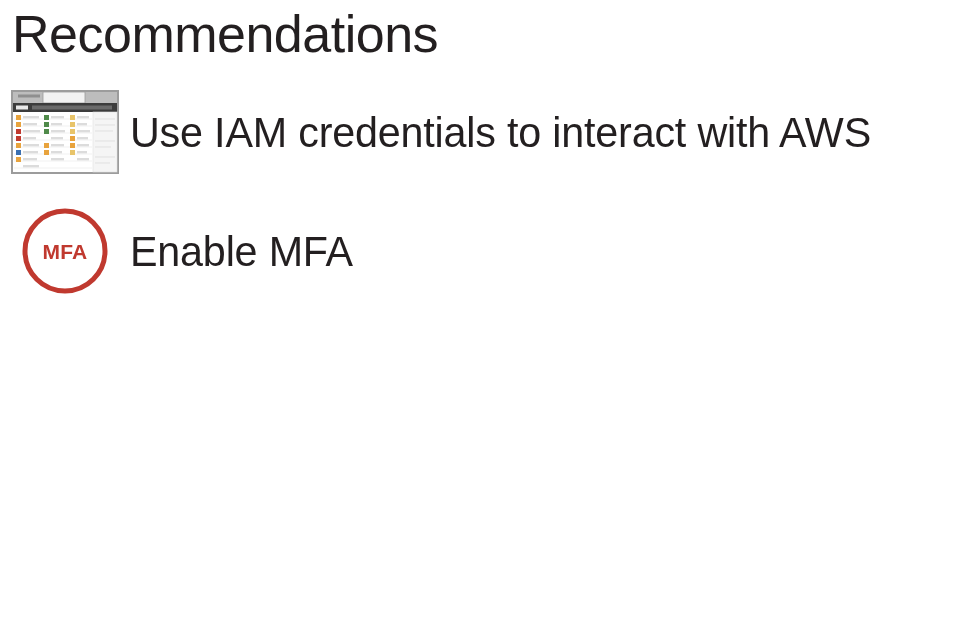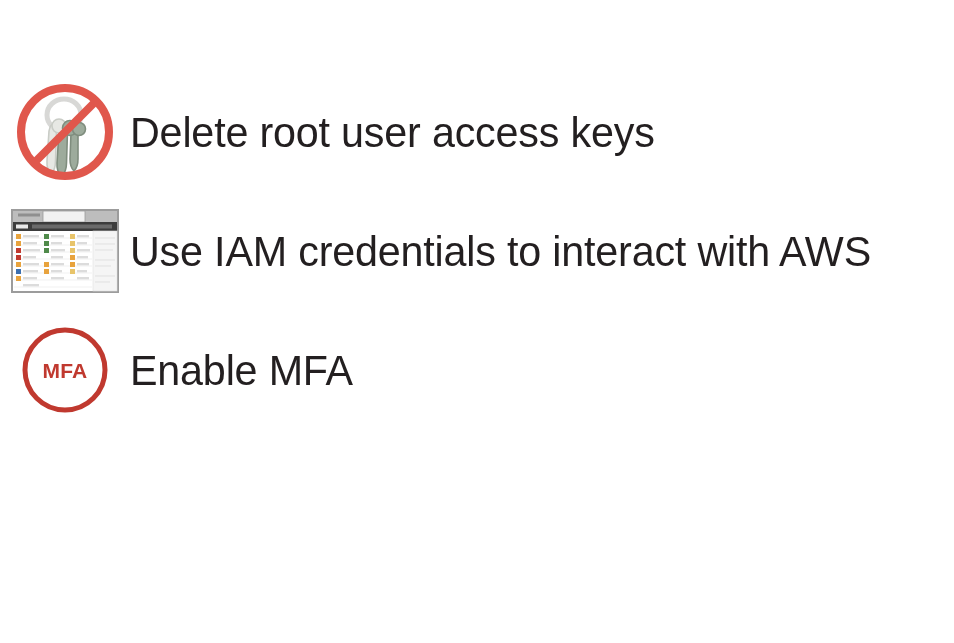--- a/index.html
+++ b/index.html
@@ -88,52 +88,24 @@
     font-weight: 700;
     fill: #c0392f;
     letter-spacing: 0.2px;
   }
 </style>
 </head>
 <body>
 
 <div class="slide">
 
+  <div class="title">Recommendations</div>
 
   <div class="rows">
 
-    <div class="rec-row">
-      <div class="icon-cell">
-        <svg class="icon-nokeys" viewBox="0 0 112 100">
-
-          <ellipse cx="55" cy="33" rx="17" ry="16" fill="none" stroke="#d8d8d6" stroke-width="5"></ellipse>
-
-          <g fill="#e7e8e4" stroke="#c9ccc6" stroke-width="1.6">
-            <path d="M47 40 q-6 2 -7 9 l-2 30 q-0.5 9 4 13 q4.5 -4 4.5 -13 l1 -30 q0.5 -7 -0.5 -9 z"></path>
-          </g>
-
-          <g fill="#9dab9c" stroke="#7f8d7e" stroke-width="1.6">
-            <path d="M57 40 q-6 2 -7 9 l-2 32 q-0.5 9 4.5 13 q5 -4 5 -13 l1 -32 q0.5 -7 -1.5 -9 z"></path>
-          </g>
-
-          <g fill="#9dab9c" stroke="#7f8d7e" stroke-width="1.6">
-            <path d="M68 42 q-6 2 -6 9 l-1 26 q0 8 4 12 q4 -4 4 -12 l0 -26 q0 -7 -1 -9 z"></path>
-          </g>
-
-          <circle cx="50" cy="44" r="7" fill="#e7e8e4" stroke="#c9ccc6" stroke-width="1.6"></circle>
-          <circle cx="61" cy="46" r="7.5" fill="#9dab9c" stroke="#7f8d7e" stroke-width="1.6"></circle>
-          <circle cx="70" cy="47" r="6.5" fill="#9dab9c" stroke="#7f8d7e" stroke-width="1.6"></circle>
-
-          <circle cx="56" cy="50" r="44" fill="none" stroke="#e0574c" stroke-width="8"></circle>
-
-          <line x1="25" y1="81" x2="87" y2="19" stroke="#e0574c" stroke-width="8" stroke-linecap="butt"></line>
-        </svg>
-      </div>
-      <div class="row-label">Delete root user access keys</div>
-    </div>
 
 
 
     <div class="rec-row">
       <div class="icon-cell">
         <svg class="icon-sheet" viewBox="0 0 110 86">
 
           <rect x="2" y="2" width="106" height="82" fill="#fbfbfb" stroke="#9c9c9c" stroke-width="2"></rect>
 
           <rect x="3" y="3" width="104" height="11" fill="#bdbdbd"></rect>

